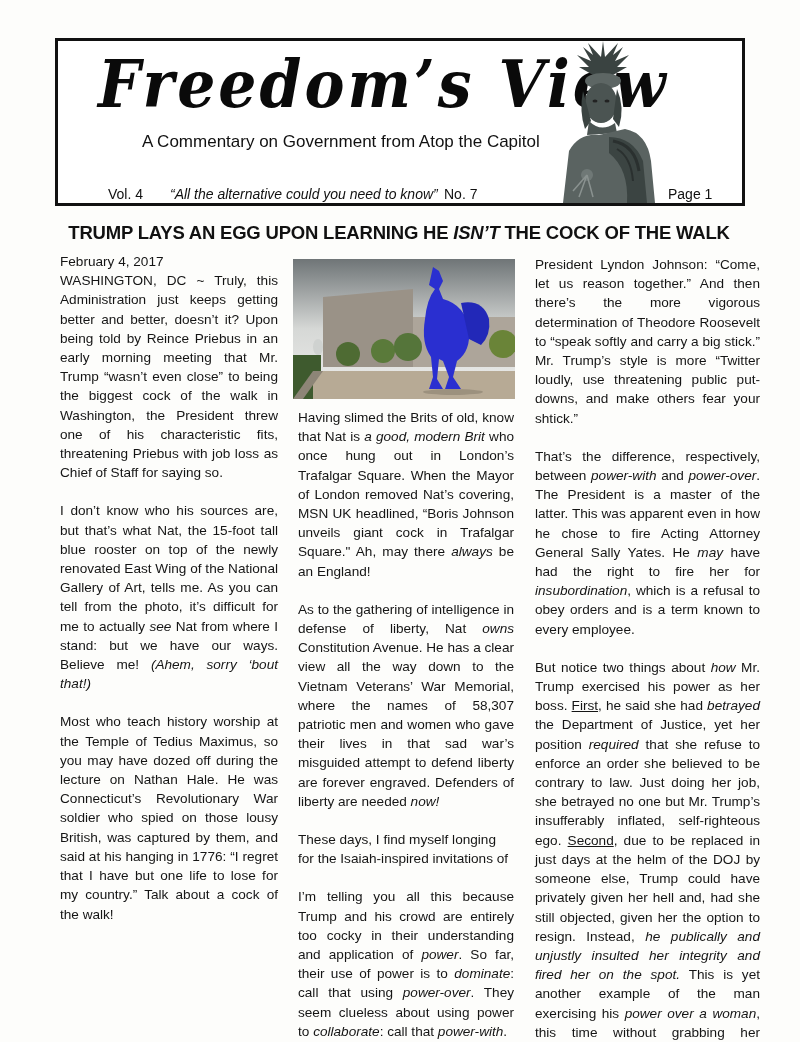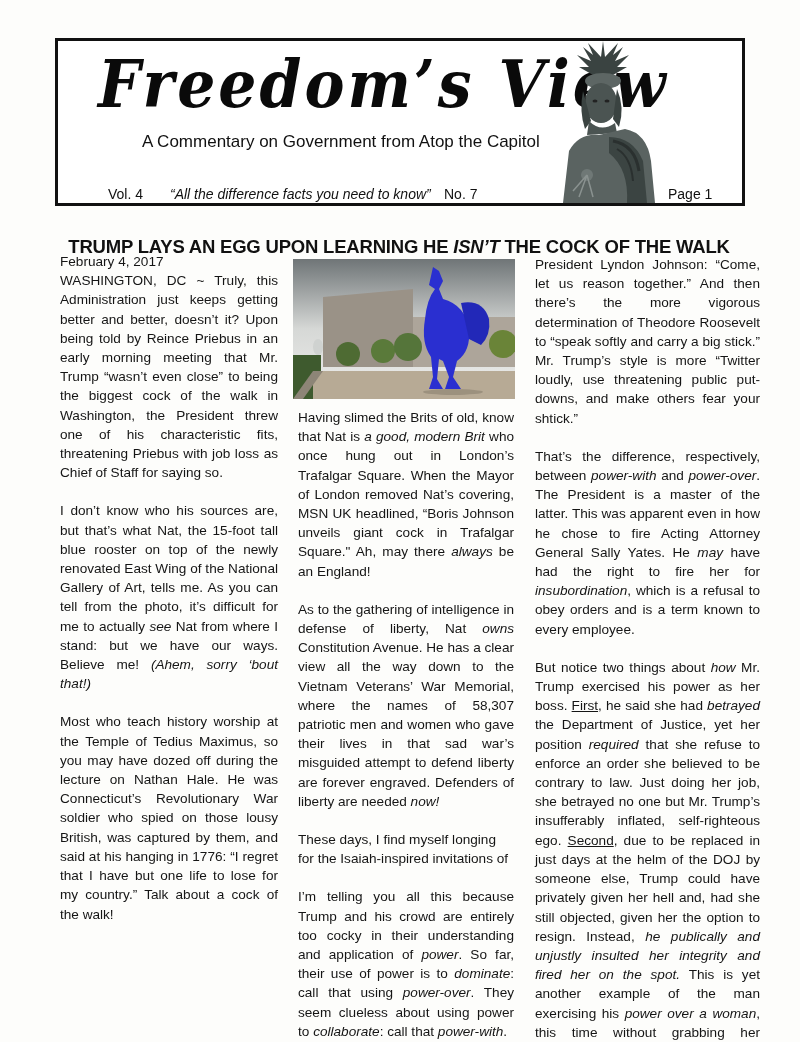--- a/index.html
+++ b/index.html
@@ -28,21 +28,21 @@
   }
   .mast-footer span { position: absolute; white-space: nowrap; }
   .vol { left: 50px; }
   .motto { left: 112px; font-style: italic; }
   .issue { left: 386px; }
   .page { left: 610px; text-align: center; }
   .statue {
     position: absolute; left: 485px; top: 0px; width: 120px; height: 162px;
   }
   .headline {
-    position: absolute; left: 0; top: 236px; width: 798px; text-align: center;
+    position: absolute; left: 0; top: 222px; width: 798px; text-align: center;
     font-weight: bold; font-size: 18.5px; color: #111; letter-spacing: -0.2px;
   }
   .headline i { font-style: italic; }
   .col {
     position: absolute; top: 252px; font-size: 13.6px; line-height: 19.2px;
     text-align: justify; color: #151515;
   }
   .col p { margin: 0 0 19px 0; }
   .col1 { left: 60px; width: 218px; }
   .col2 { left: 298px; width: 216px; top: 408px; }
@@ -72,21 +72,21 @@
       <path d="M70 100 Q92 104 96 130" stroke="#2a302f" stroke-width="3" fill="none"></path>
       <path d="M74 108 Q88 116 90 140" stroke="#2a302f" stroke-width="2" fill="none"></path>
       <circle cx="44" cy="134" r="6" fill="#6f7876"></circle>
       <path d="M30 150 L44 134 M36 156 L44 134 M50 156 L44 134" stroke="#8a9290" stroke-width="1.5"></path>
       <ellipse cx="52" cy="60" rx="2.5" ry="1.5" fill="#222"></ellipse>
       <ellipse cx="64" cy="60" rx="2.5" ry="1.5" fill="#222"></ellipse>
     </g>
   </svg>
   <div class="mast-footer">
     <span class="vol">Vol. 4</span>
-    <span class="motto">“All the difference facts you need to know”</span>
+    <span class="motto">“All the alternative could you need to know”</span>
     <span class="issue">No. 7</span>
     <span class="page">Page 1</span>
   </div>
 </div>
 
 <div class="headline">
   <span>TRUMP LAYS AN EGG UPON LEARNING HE </span><i>ISN’T</i><span> THE COCK OF THE WALK</span>
 </div>
 
 <div class="col col1">

